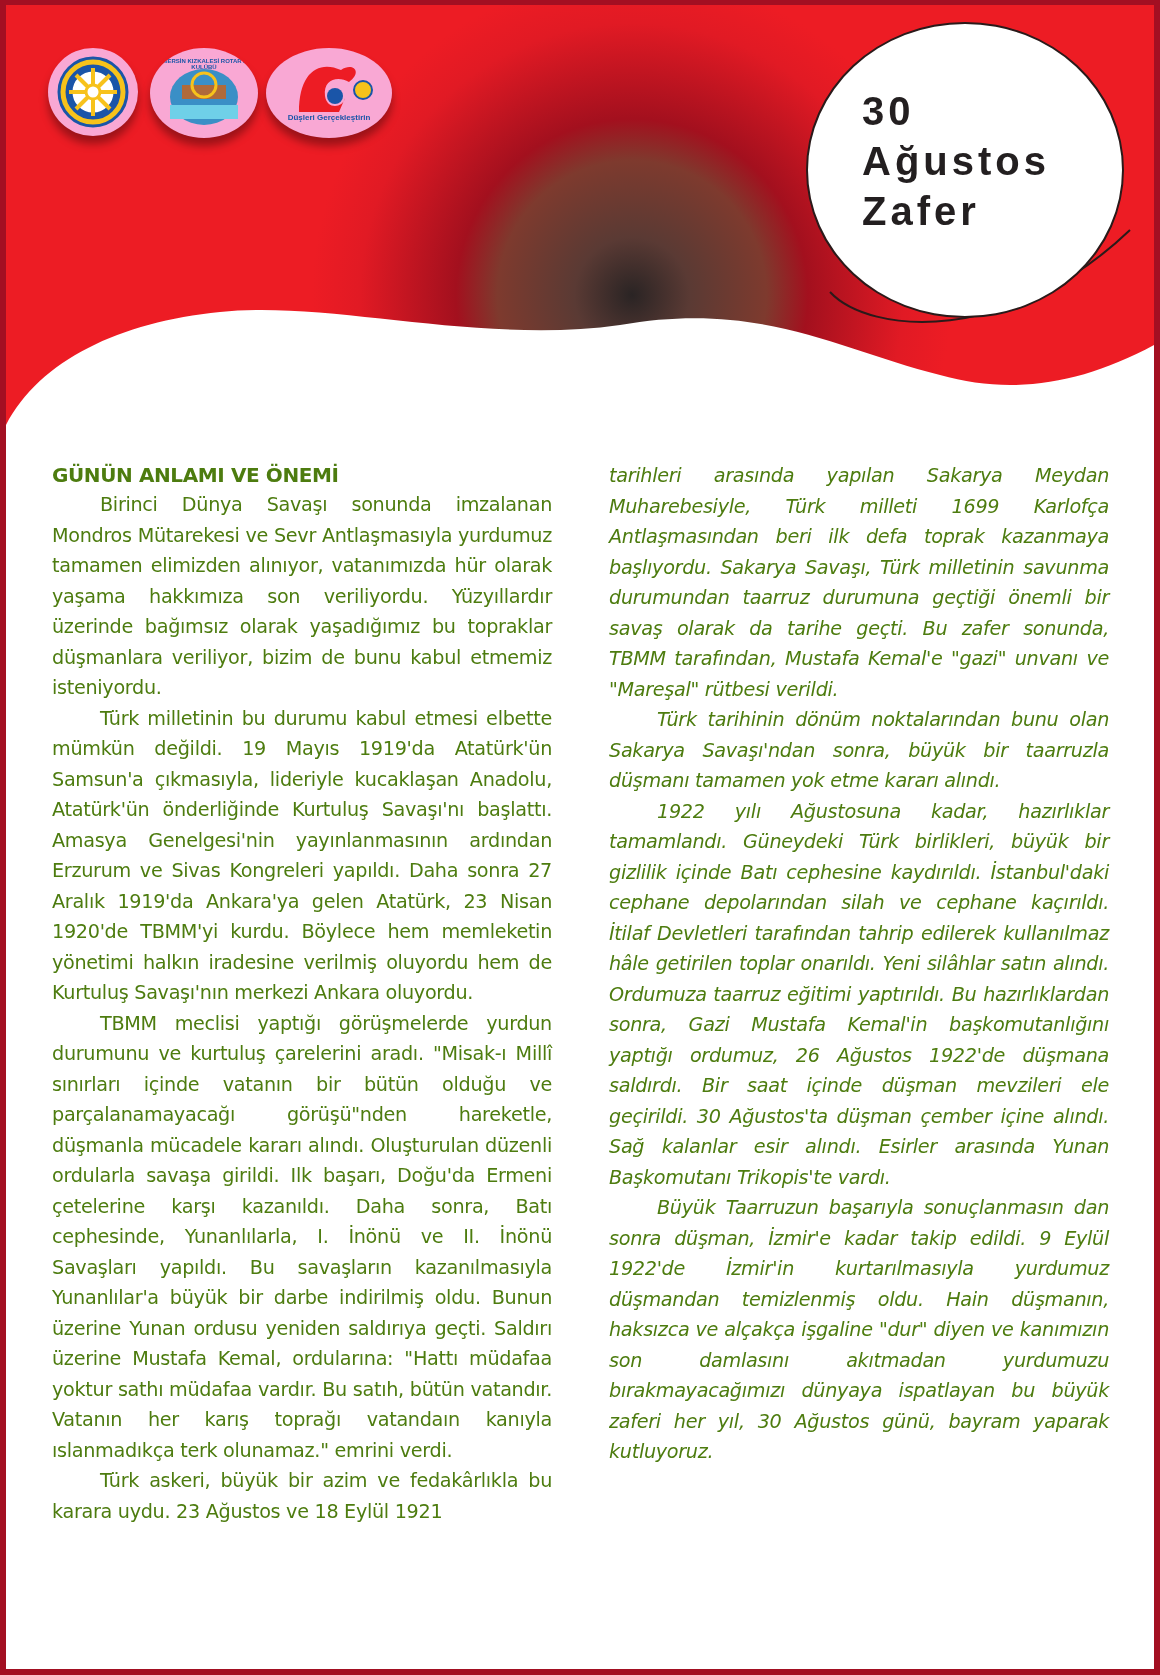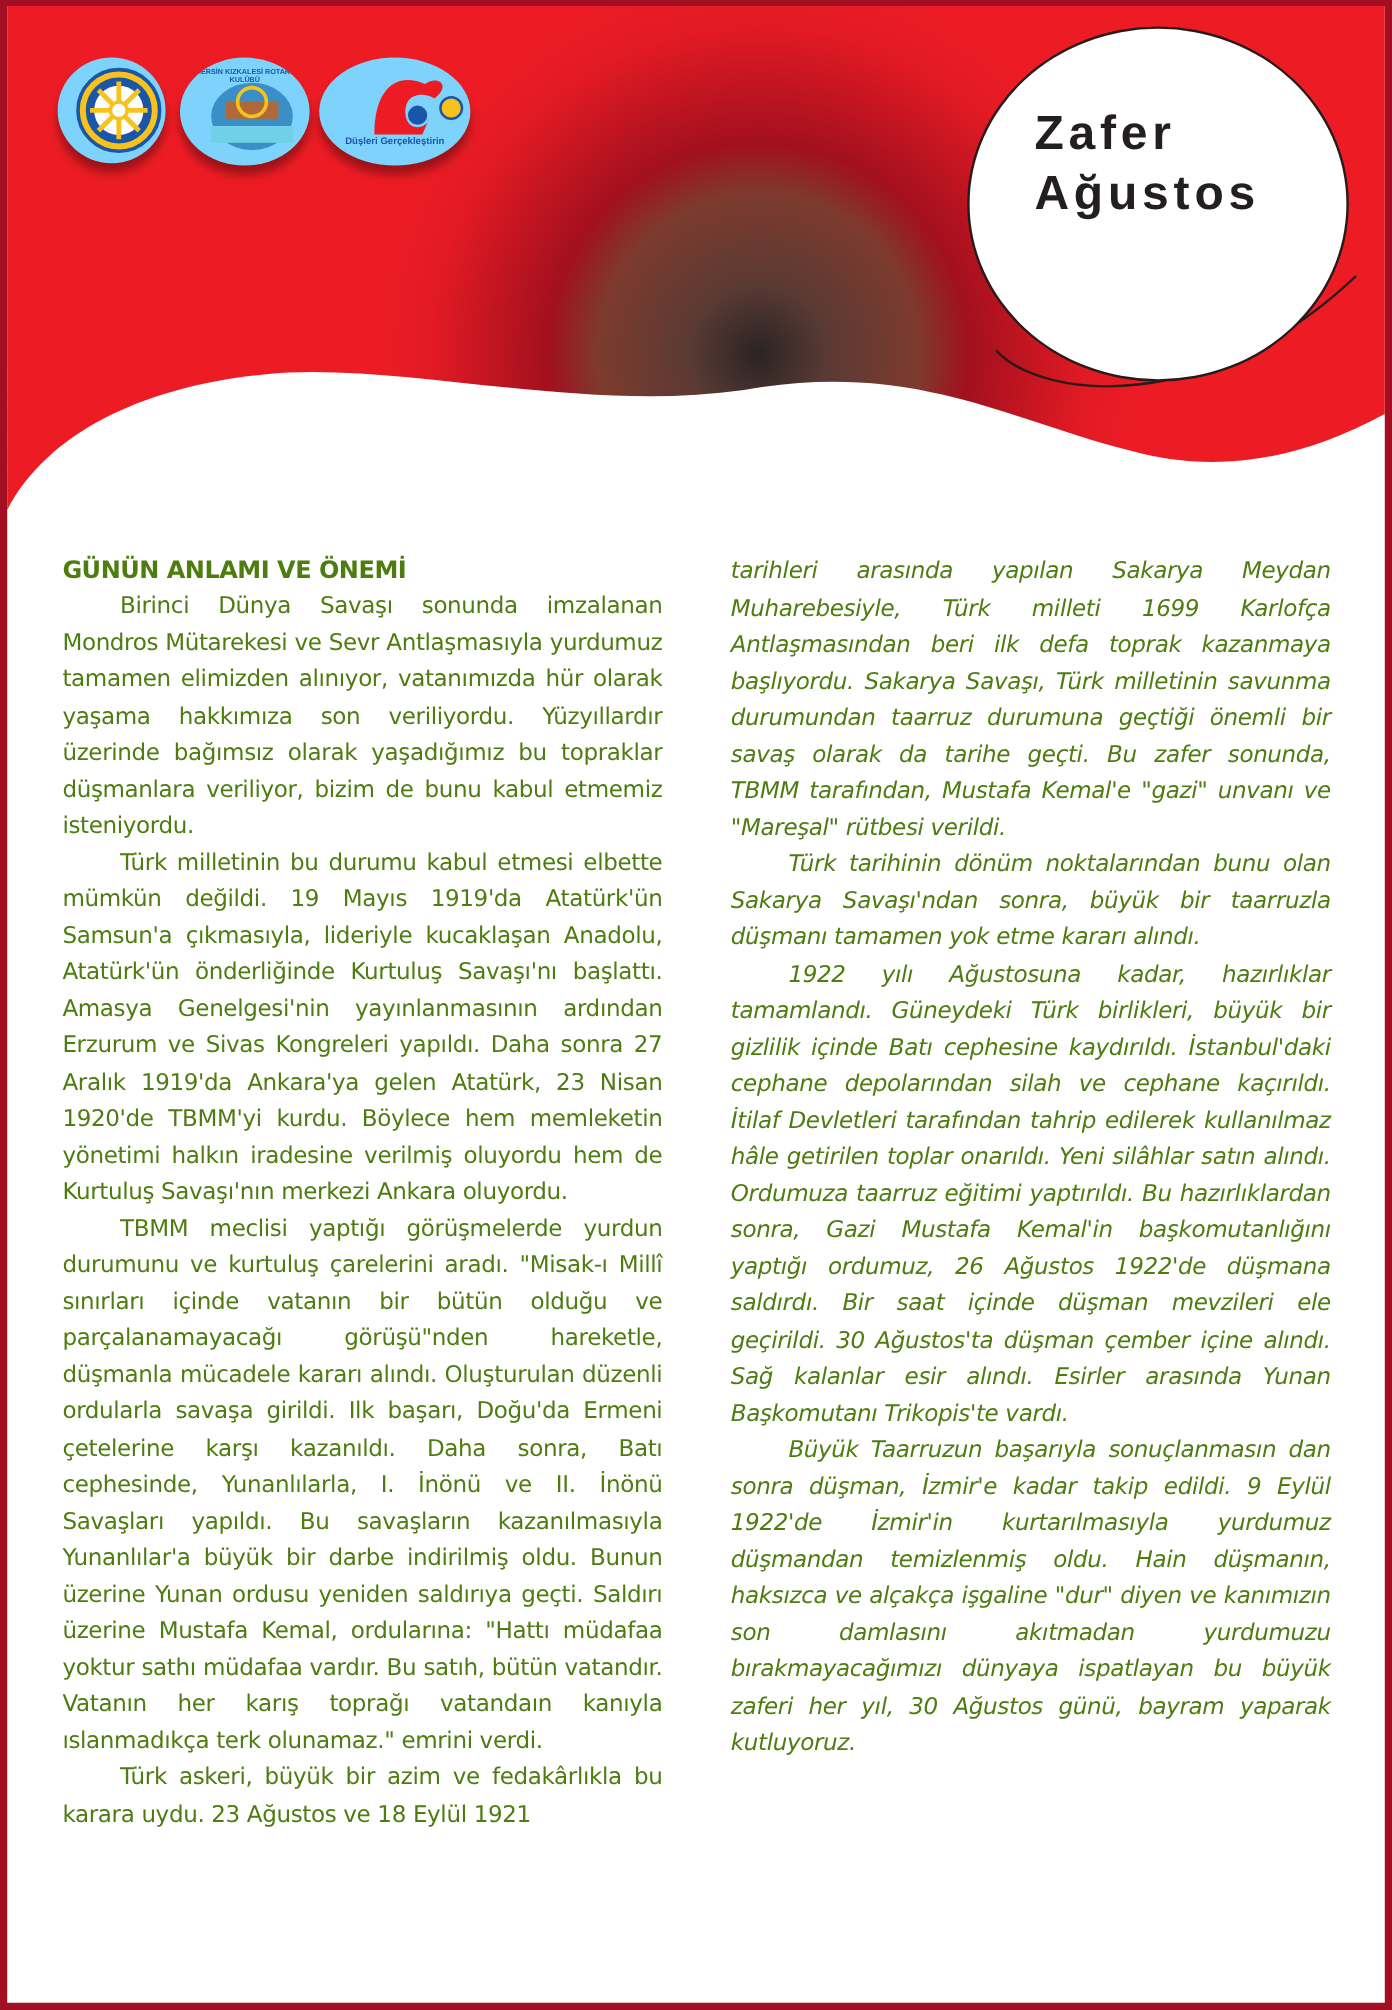--- a/index.html
+++ b/index.html
@@ -1,19 +1,19 @@
 <!DOCTYPE html>
 <html><head>
 <meta charset="utf-8">
 <style>
   html, body { margin:0; padding:0; background:#ffffff; }
   body { width:1160px; height:1675px; position:relative; overflow:hidden; font-family:"DejaVu Sans", sans-serif; }
   .frame { position:absolute; left:0; top:0; width:1160px; height:1675px; box-sizing:border-box; border:6px solid #a30f22; border-top-width:5px; }
   .header-art { position:absolute; left:0; top:0; width:1160px; height:460px; }
-  .logo { position:absolute; top:48px; background:#7dd3fc; border-radius:50%; box-shadow:0 8px 8px rgba(0,0,0,0.35); display:flex; align-items:center; justify-content:flex-end; overflow:hidden; }
+  .logo { position:absolute; top:48px; background:#f9a8d4; border-radius:50%; box-shadow:0 8px 8px rgba(0,0,0,0.35); display:flex; align-items:center; justify-content:center; overflow:hidden; }
   .logo-1 { left:48px; width:90px; height:88px; }
   .logo-2 { left:150px; width:108px; height:90px; }
   .logo-3 { left:266px; width:126px; height:90px; }
   .logo-caption { position:absolute; bottom:16px; left:0; right:0; text-align:center; font-family:"Liberation Sans", sans-serif; font-weight:bold; font-size:8px; color:#1a55a8; }
   .title-circle { position:absolute; left:806px; top:22px; width:318px; height:296px; border-radius:50%; background:#fff; border:2px solid #2a1a1a; box-sizing:border-box; }
   .title-text { position:absolute; left:862px; top:86px; font-family:"Liberation Sans", sans-serif; font-weight:bold; font-size:40px; line-height:50px; letter-spacing:4px; color:#231f20; }
   .title-text div { white-space:nowrap; }
   .col { position:absolute; top:460px; width:500px; font-family:"DejaVu Sans", sans-serif; font-size:19.2px; line-height:30.5px; color:#4d7c0f; text-align:justify; letter-spacing:-0.3px; }
   .col-left { left:52px; }
   .col-right { left:609px; top:461px;font-style:italic; }
@@ -68,22 +68,23 @@
   <svg width="100" height="64" viewBox="0 0 100 64" style="margin-top:-18px">
     <path d="M20 60 C20 20 40 8 62 18 C74 10 84 20 70 30 C60 24 44 26 46 44 C48 58 64 56 66 46 L60 60 Z" fill="#ed1c24"></path>
     <circle cx="56" cy="44" r="8" fill="#1a55a8"></circle>
     <circle cx="84" cy="38" r="9" fill="#f7c21b" stroke="#1a55a8" stroke-width="2"></circle>
   </svg>
   <div class="logo-caption">Düşleri Gerçekleştirin</div>
 </div>
 
 <div class="title-circle"></div>
 <div class="title-text">
+  <div>30</div>
+  <div>Ağustos</div>
   <div>Zafer</div>
-  <div>Ağustos</div>
 </div>
 
 <div class="col col-left">
   <div class="heading">GÜNÜN ANLAMI VE ÖNEMİ</div>
   <p class="para indent">Birinci Dünya Savaşı sonunda imzalanan Mondros Mütarekesi ve Sevr Antlaşmasıyla yurdumuz tamamen elimizden alınıyor, vatanımızda hür olarak yaşama hakkımıza son veriliyordu. Yüzyıllardır üzerinde bağımsız olarak yaşadığımız bu topraklar düşmanlara veriliyor, bizim de bunu kabul etmemiz isteniyordu.</p>
   <p class="para indent">Türk milletinin bu durumu kabul etmesi elbette mümkün değildi. 19 Mayıs 1919'da Atatürk'ün Samsun'a çıkmasıyla, lideriyle kucaklaşan Anadolu, Atatürk'ün önderliğinde Kurtuluş Savaşı'nı başlattı. Amasya Genelgesi'nin yayınlanmasının ardından Erzurum ve Sivas Kongreleri yapıldı. Daha sonra 27 Aralık 1919'da Ankara'ya gelen Atatürk, 23 Nisan 1920'de TBMM'yi kurdu. Böylece hem memleketin yönetimi halkın iradesine verilmiş oluyordu hem de Kurtuluş Savaşı'nın merkezi Ankara oluyordu.</p>
   <p class="para indent"><span>TBMM meclisi yaptığı görüşmelerde yurdun durumunu ve kurtuluş çarelerini aradı. "Misak-ı Millî sınırları içinde vatanın bir bütün olduğu ve parçalanamayacağı görüşü"nden hareketle, düşmanla mücadele kararı alındı. Oluşturulan düzenli ordularla savaşa girildi. Ilk başarı, Doğu'da Ermeni çetelerine karşı kazanıldı. Daha sonra, Batı cephesinde, Yunanlılarla, I. İnönü ve II. İnönü Savaşları yapıldı. Bu savaşların kazanılmasıyla Yunanlılar'a büyük bir darbe indirilmiş oldu. Bunun üzerine Yunan ordusu yeniden saldırıya geçti. Saldırı üzerine Mustafa Kemal, ordularına: "</span><span class="ital">Hattı müdafaa yoktur sathı müdafaa vardır. Bu satıh, bütün vatandır. Vatanın her karış toprağı vatandaın kanıyla ıslanmadıkça terk olunamaz.</span><span>" emrini verdi.</span></p>
   <p class="para indent">Türk askeri, büyük bir azim ve fedakârlıkla bu karara uydu. 23 Ağustos ve 18 Eylül 1921</p>
 </div>
 

